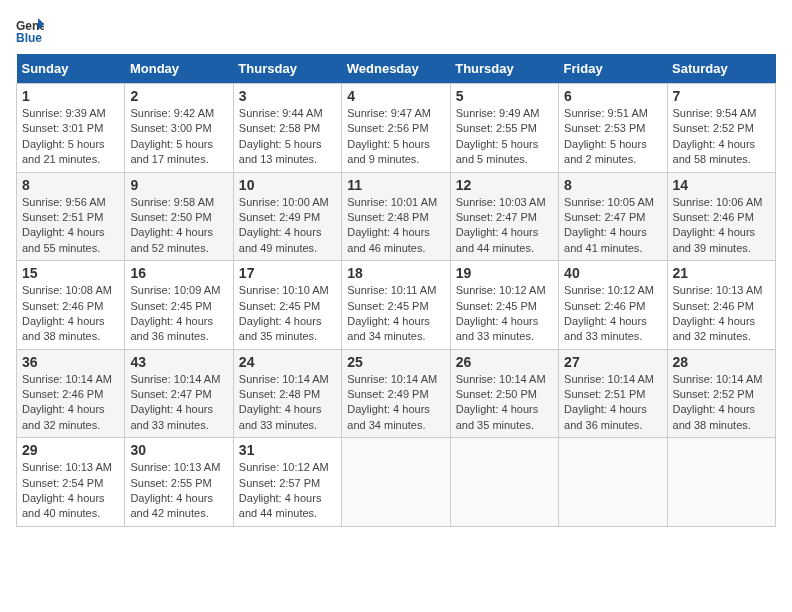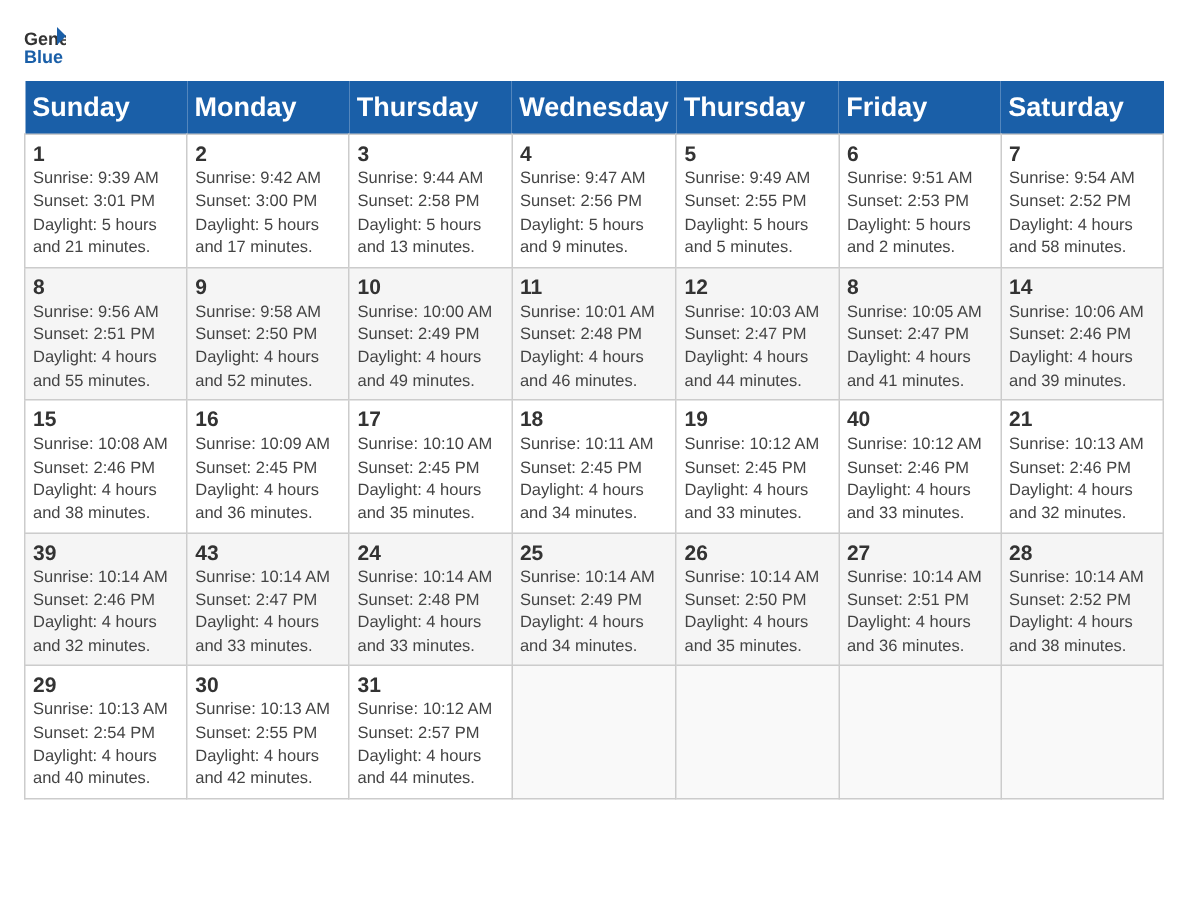--- a/index.html
+++ b/index.html
@@ -40,21 +40,21 @@
     table {
       width: 100%;
       border-collapse: collapse;
       font-size: 11px;
     }
     th {
       background-color: #1a5fa8;
       color: #fff;
       padding: 7px 5px;
       text-align: left;
-      font-size: 18px;
+      font-size: 13px;
       font-weight: bold;
     }
     td {
       border: 1px solid #ccc;
       vertical-align: top;
       padding: 4px 5px;
       background: #fff;
       min-height: 80px;
       width: calc(100% / 7);
     }
@@ -148,21 +148,21 @@
         <td><span class="day-num">18</span>
 <span class="cell-text">Sunrise: 10:11 AM<br>Sunset: 2:45 PM<br>Daylight: 4 hours and 34 minutes.</span></td>
         <td><span class="day-num">19</span>
 <span class="cell-text">Sunrise: 10:12 AM<br>Sunset: 2:45 PM<br>Daylight: 4 hours and 33 minutes.</span></td>
         <td><span class="day-num">40</span>
 <span class="cell-text">Sunrise: 10:12 AM<br>Sunset: 2:46 PM<br>Daylight: 4 hours and 33 minutes.</span></td>
         <td><span class="day-num">21</span>
 <span class="cell-text">Sunrise: 10:13 AM<br>Sunset: 2:46 PM<br>Daylight: 4 hours and 32 minutes.</span></td>
       </tr>
       <tr>
-        <td><span class="day-num">39</span>
+        <td><span class="day-num">36</span>
 <span class="cell-text">Sunrise: 10:14 AM<br>Sunset: 2:46 PM<br>Daylight: 4 hours and 32 minutes.</span></td>
         <td><span class="day-num">43</span>
 <span class="cell-text">Sunrise: 10:14 AM<br>Sunset: 2:47 PM<br>Daylight: 4 hours and 33 minutes.</span></td>
         <td><span class="day-num">24</span>
 <span class="cell-text">Sunrise: 10:14 AM<br>Sunset: 2:48 PM<br>Daylight: 4 hours and 33 minutes.</span></td>
         <td><span class="day-num">25</span>
 <span class="cell-text">Sunrise: 10:14 AM<br>Sunset: 2:49 PM<br>Daylight: 4 hours and 34 minutes.</span></td>
         <td><span class="day-num">26</span>
 <span class="cell-text">Sunrise: 10:14 AM<br>Sunset: 2:50 PM<br>Daylight: 4 hours and 35 minutes.</span></td>
         <td><span class="day-num">27</span>

